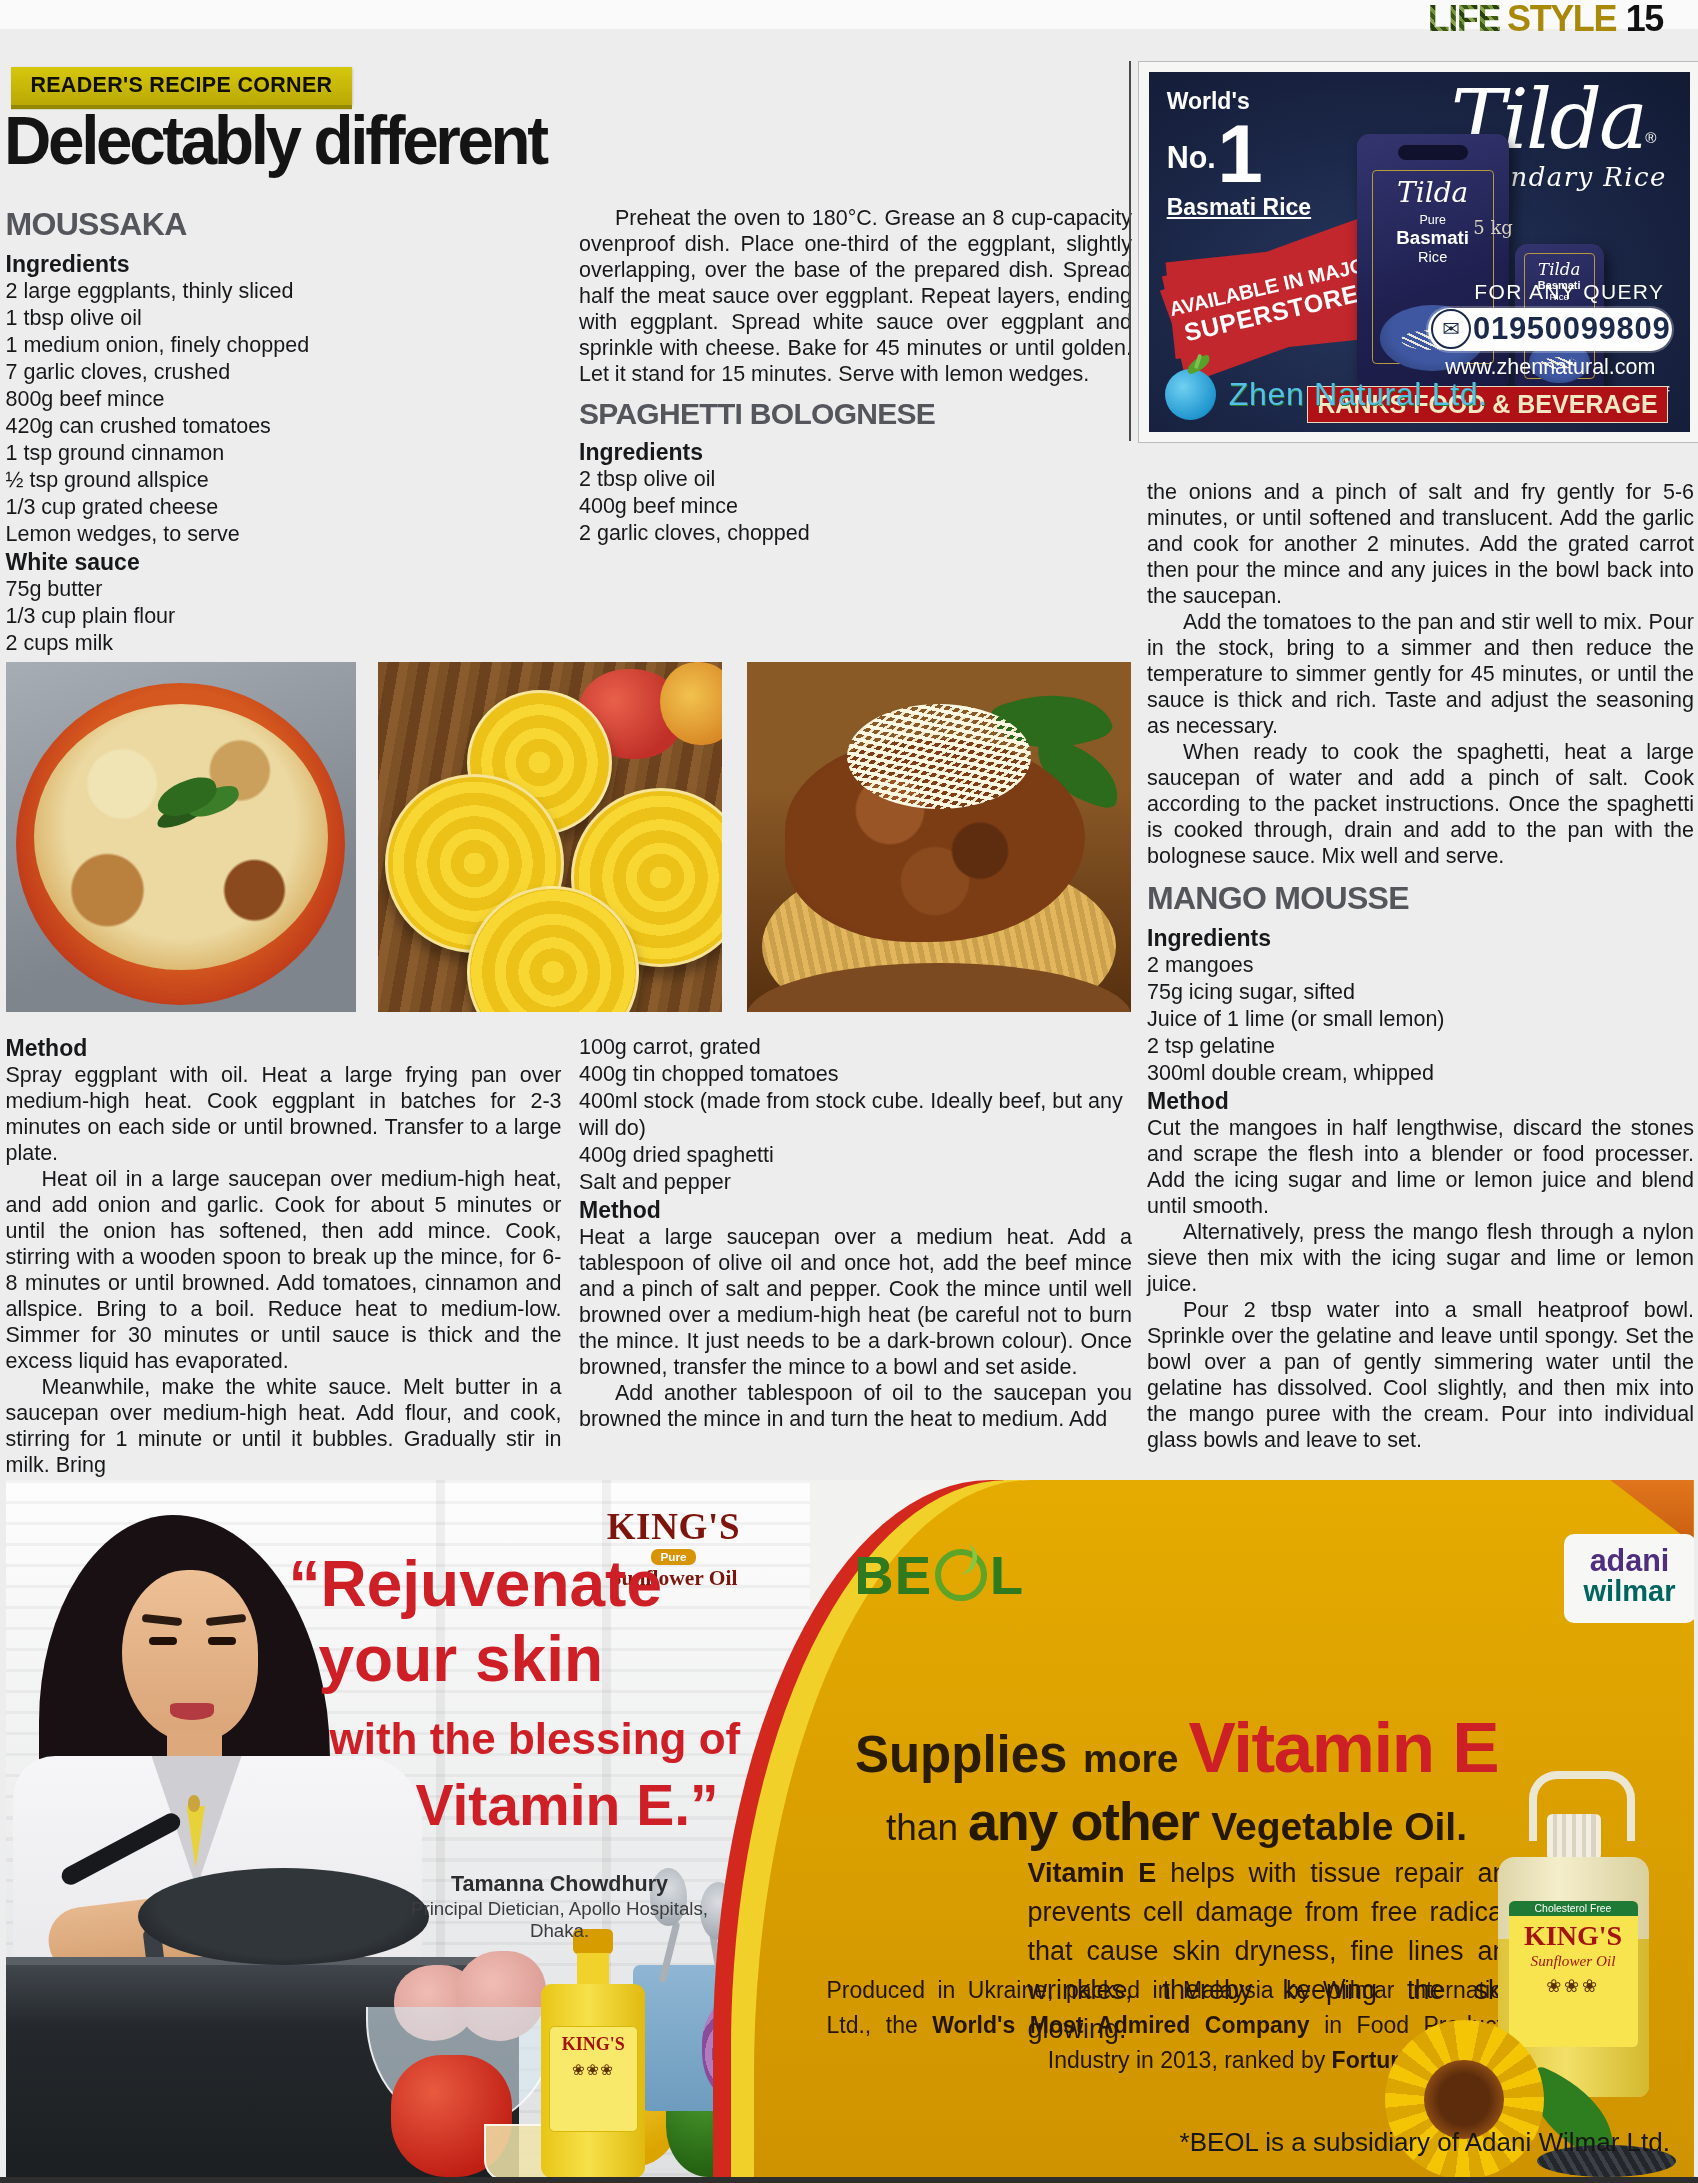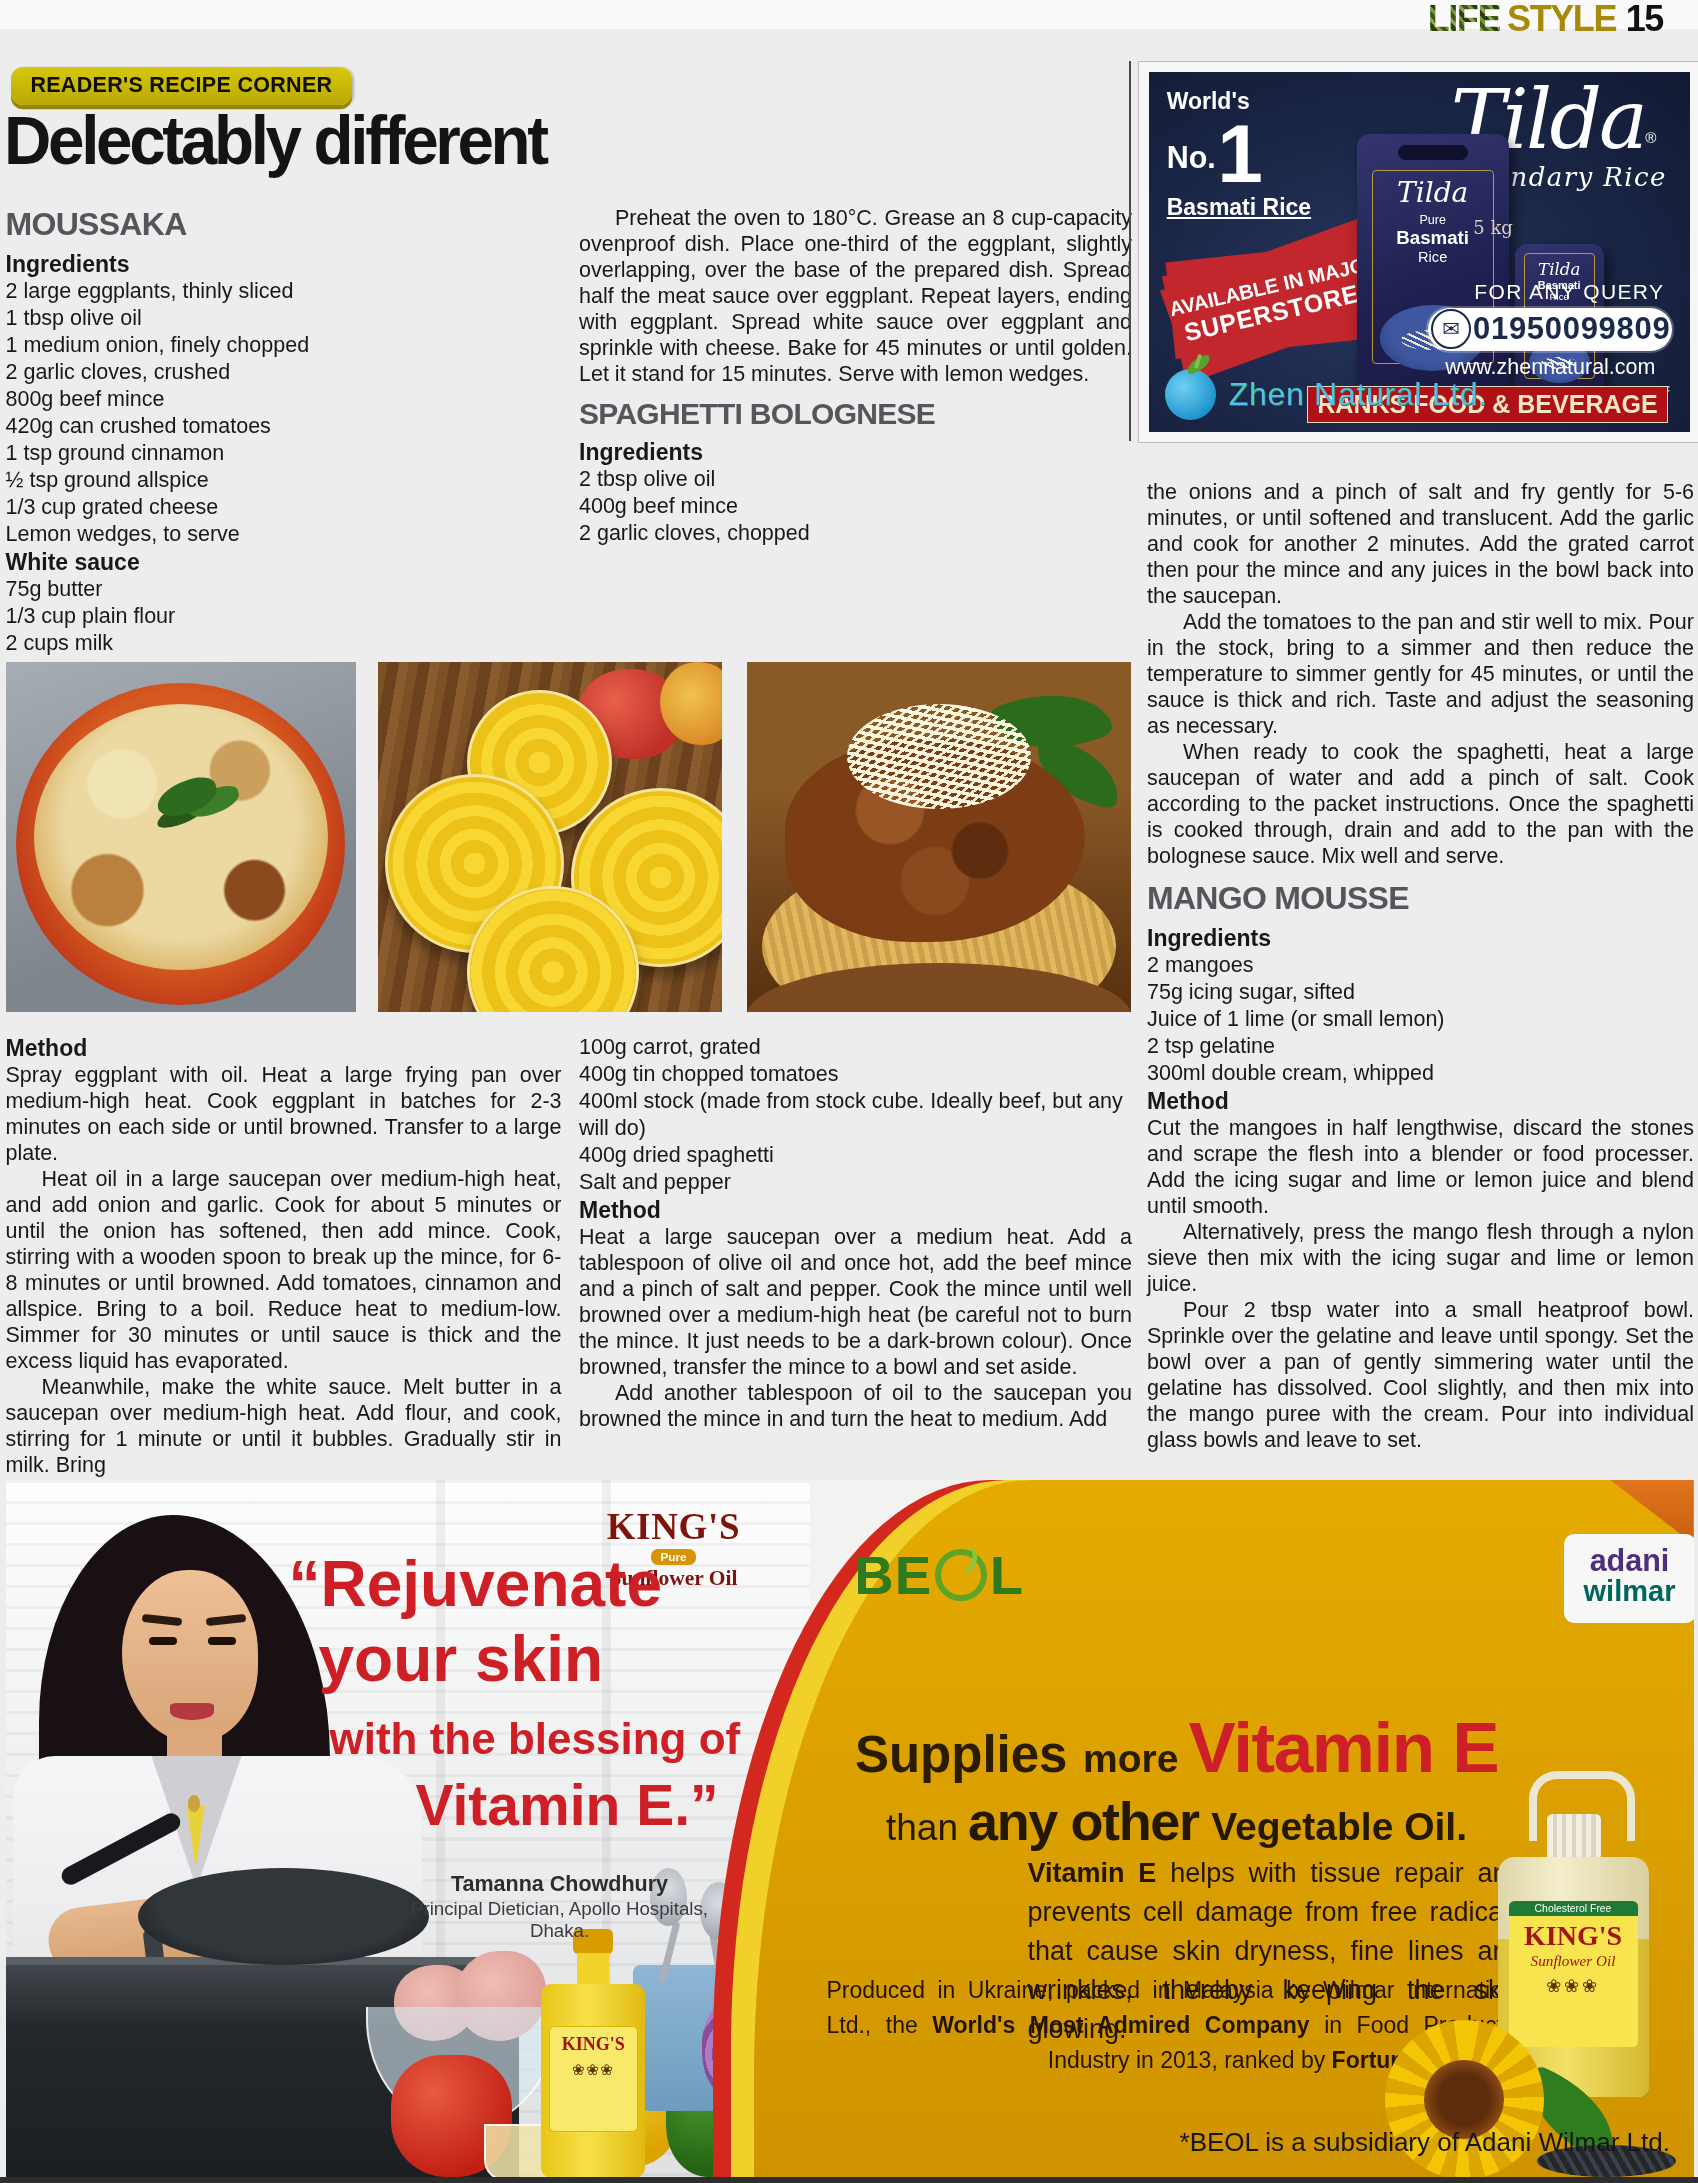--- a/index.html
+++ b/index.html
@@ -4,21 +4,21 @@
 <style>
   html,body{margin:0;padding:0;background:#dcdcdc;font-family:"Liberation Sans",sans-serif;}
   #page{position:relative;width:1699px;height:2183px;background:#ededee;overflow:hidden;}
   #page .topstrip{position:absolute;left:0;top:0;width:100%;height:29px;background:#fafafa;}
   
   .masthead{position:absolute;top:1.4px;right:36px;display:flex;align-items:flex-start;font-weight:bold;font-size:36px;letter-spacing:-1.4px;line-height:36px;}
   .mh-life{background:repeating-linear-gradient(48deg,#3c5a16 0 4.2px,#77963a 4.2px 7.6px,#27400e 7.6px 11.8px,#8aa04e 11.8px 15.2px);-webkit-background-clip:text;background-clip:text;color:transparent;}
   .mh-style{color:#a8890a;margin-left:7px;}
   .mh-num{color:#111;margin-left:9.7px;}
   
-  .badge{position:absolute;left:11px;top:67px;background:linear-gradient(#d6c70e,#b9a904);color:#101000;font-weight:bold;font-size:21.5px;padding:5.5px 19.4px 7px;letter-spacing:0.3px;box-shadow:0 4.2px 0 #938705,1.4px 1.4px 2.8px rgba(0,0,0,.25);border-radius:12px;}
+  .badge{position:absolute;left:11px;top:67px;background:linear-gradient(#d6c70e,#b9a904);color:#101000;font-weight:bold;font-size:21.5px;padding:5.5px 19.4px 7px;letter-spacing:0.3px;box-shadow:0 4.2px 0 #938705,1.4px 1.4px 2.8px rgba(0,0,0,.25);}
   .headline{position:absolute;left:4.2px;top:101px;font-size:69px;font-weight:bold;letter-spacing:-3.5px;color:#141414;transform:scaleX(.95);transform-origin:left top;white-space:nowrap;}
   
   .col{position:absolute;color:#17181a;}
   .h2{font-size:32px;font-weight:bold;color:#54565c;letter-spacing:-0.7px;margin:0 0 7px 0;}
   .h2.sm{font-size:30px;}
   .sub{font-weight:bold;font-size:23px;line-height:28px;}
   .line{font-size:21.5px;line-height:27px;}
   .col p{margin:0;font-size:21.5px;line-height:26px;text-align:justify;}
   .ind{text-indent:36px;}
   .byline{font-weight:bold;font-size:22px;line-height:28px;}
@@ -183,21 +183,21 @@
 
   <div class="badge">READER'S RECIPE CORNER</div>
   <div class="headline">Delectably different</div>
 
   <div class="col" style="left:5.5px;top:206px;width:556px;">
     <div class="h2">MOUSSAKA</div>
     <div class="sub">Ingredients</div>
     <div class="line">2 large eggplants, thinly sliced</div>
     <div class="line">1 tbsp olive oil</div>
     <div class="line">1 medium onion, finely chopped</div>
-    <div class="line">2 garlic cloves, crushed</div>
+    <div class="line">7 garlic cloves, crushed</div>
     <div class="line">800g beef mince</div>
     <div class="line">420g can crushed tomatoes</div>
     <div class="line">1 tsp ground cinnamon</div>
     <div class="line">½ tsp ground allspice</div>
     <div class="line">1/3 cup grated cheese</div>
     <div class="line">Lemon wedges, to serve</div>
     <div class="sub">White sauce</div>
     <div class="line">75g butter</div>
     <div class="line">1/3 cup plain flour</div>
     <div class="line">2 cups milk</div>

